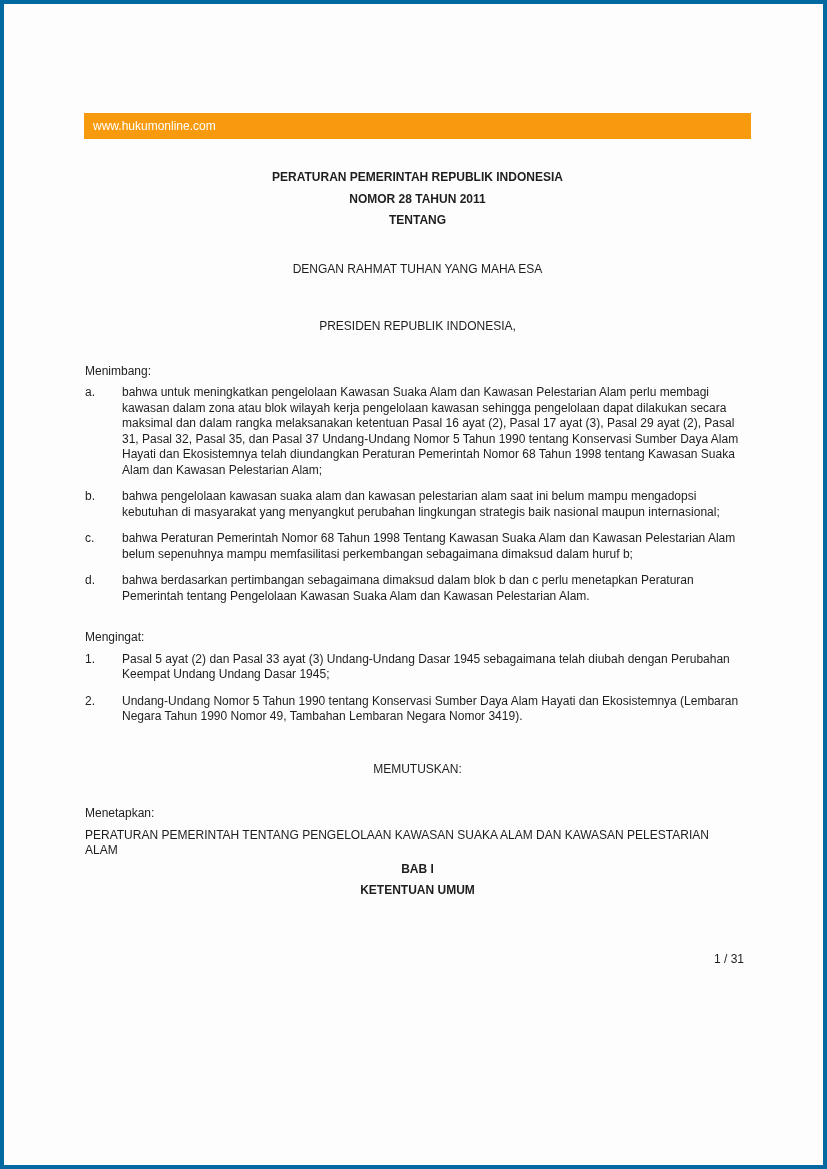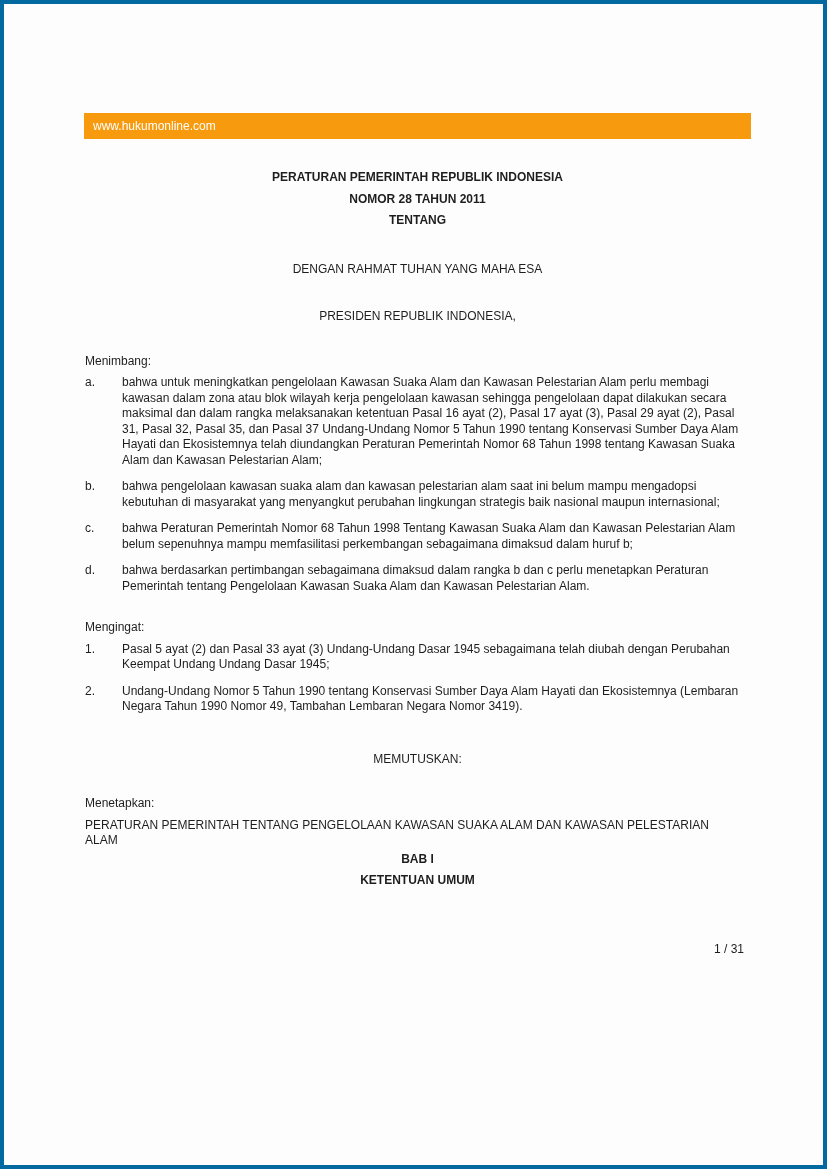--- a/index.html
+++ b/index.html
@@ -26,21 +26,21 @@
   }
   .content {
     padding: 0 73px 0 81px;
     font-size: 12px;
     line-height: 15.5px;
   }
   .center { text-align: center; }
   .bold { font-weight: 700; }
   .heading { margin-top: 28px; line-height: 21.5px; }
   .invocation { margin-top: 27px; line-height: 21.5px; }
-  .authority { margin-top: 26px; line-height: 21.5px; }
+  .authority { margin-top: 36px; line-height: 21.5px; }
   .label { margin-top: 26px; }
   .list { margin-top: 6px; }
   .li { display: flex; margin-bottom: 11px; }
   .li .marker { flex: 0 0 37px; }
   .li .text { flex: 1; }
   .decision { margin-top: 34px; line-height: 21.5px; }
   .enact-label { margin-top: 26px; }
   .enact-text { margin-top: 6px; max-width: 650px; }
   .chapter { line-height: 21.5px; }
   .pagenum { margin-top: 50px; text-align: right; padding-right: 6px; }
@@ -75,21 +75,21 @@
       <div class="li">
         <span class="marker">b.</span>
         <span class="text">bahwa pengelolaan kawasan suaka alam dan kawasan pelestarian alam saat ini belum mampu mengadopsi kebutuhan di masyarakat yang menyangkut perubahan lingkungan strategis baik nasional maupun internasional;</span>
       </div>
       <div class="li">
         <span class="marker">c.</span>
         <span class="text">bahwa Peraturan Pemerintah Nomor 68 Tahun 1998 Tentang Kawasan Suaka Alam dan Kawasan Pelestarian Alam belum sepenuhnya mampu memfasilitasi perkembangan sebagaimana dimaksud dalam huruf b;</span>
       </div>
       <div class="li">
         <span class="marker">d.</span>
-        <span class="text">bahwa berdasarkan pertimbangan sebagaimana dimaksud dalam rangka b dan c perlu menetapkan Peraturan Pemerintah tentang Pengelolaan Kawasan Suaka Alam dan Kawasan Pelestarian Alam.</span>
+        <span class="text">bahwa berdasarkan pertimbangan sebagaimana dimaksud dalam blok b dan c perlu menetapkan Peraturan Pemerintah tentang Pengelolaan Kawasan Suaka Alam dan Kawasan Pelestarian Alam.</span>
       </div>
     </div>
 
     <div class="label">Mengingat:</div>
     <div class="list">
       <div class="li">
         <span class="marker">1.</span>
         <span class="text">Pasal 5 ayat (2) dan Pasal 33 ayat (3) Undang-Undang Dasar 1945 sebagaimana telah diubah dengan Perubahan Keempat Undang Undang Dasar 1945;</span>
       </div>
       <div class="li">

